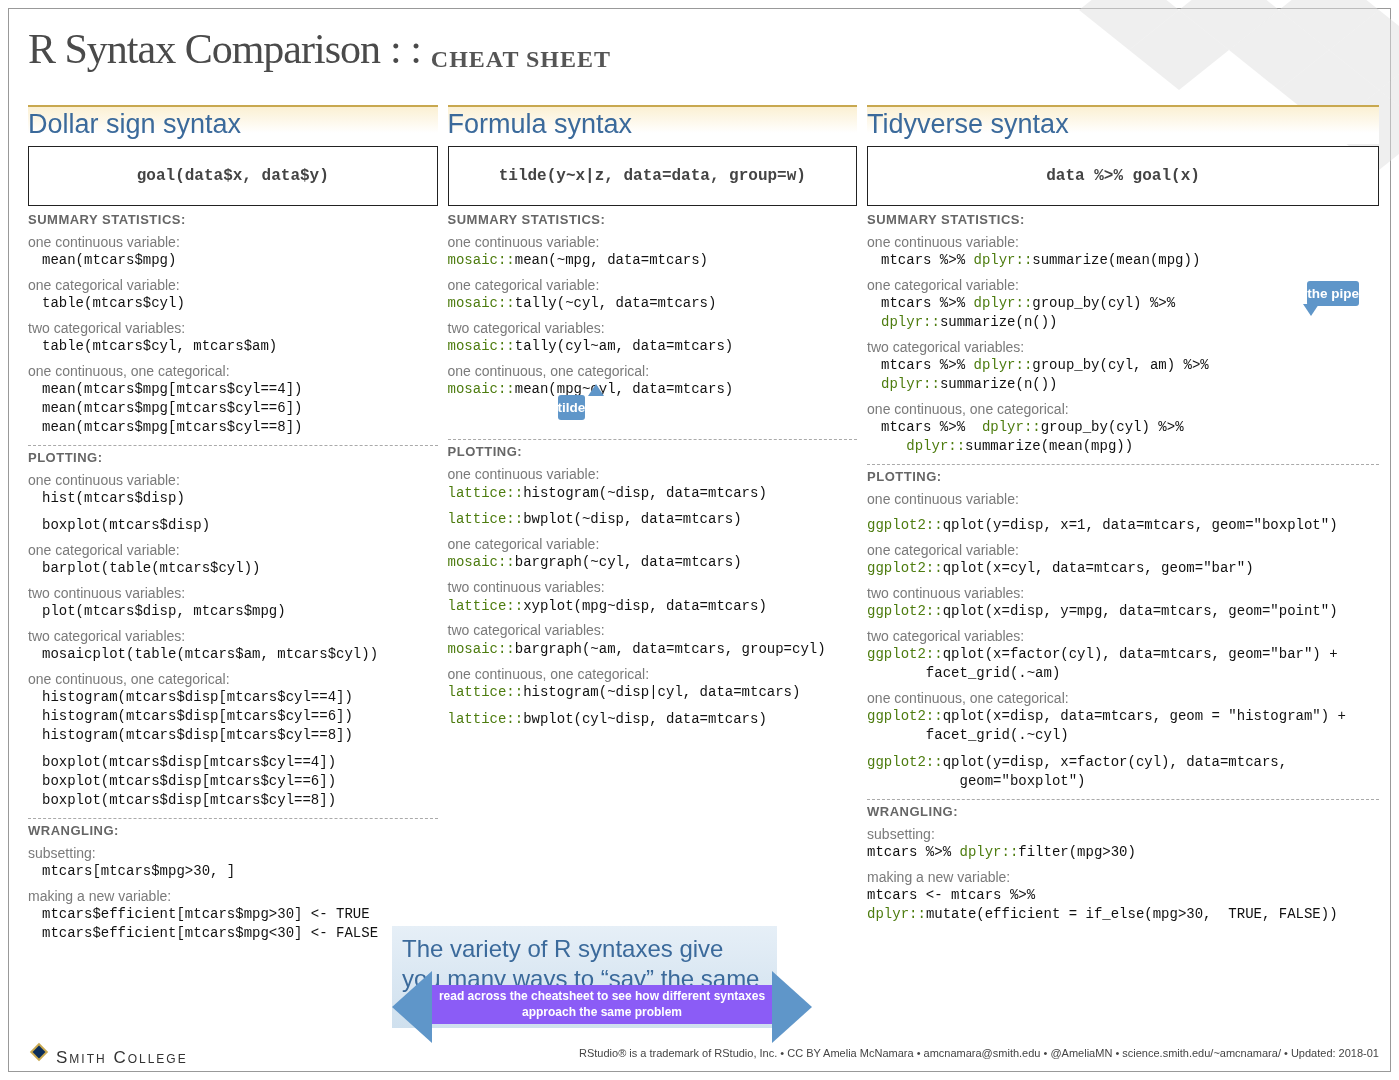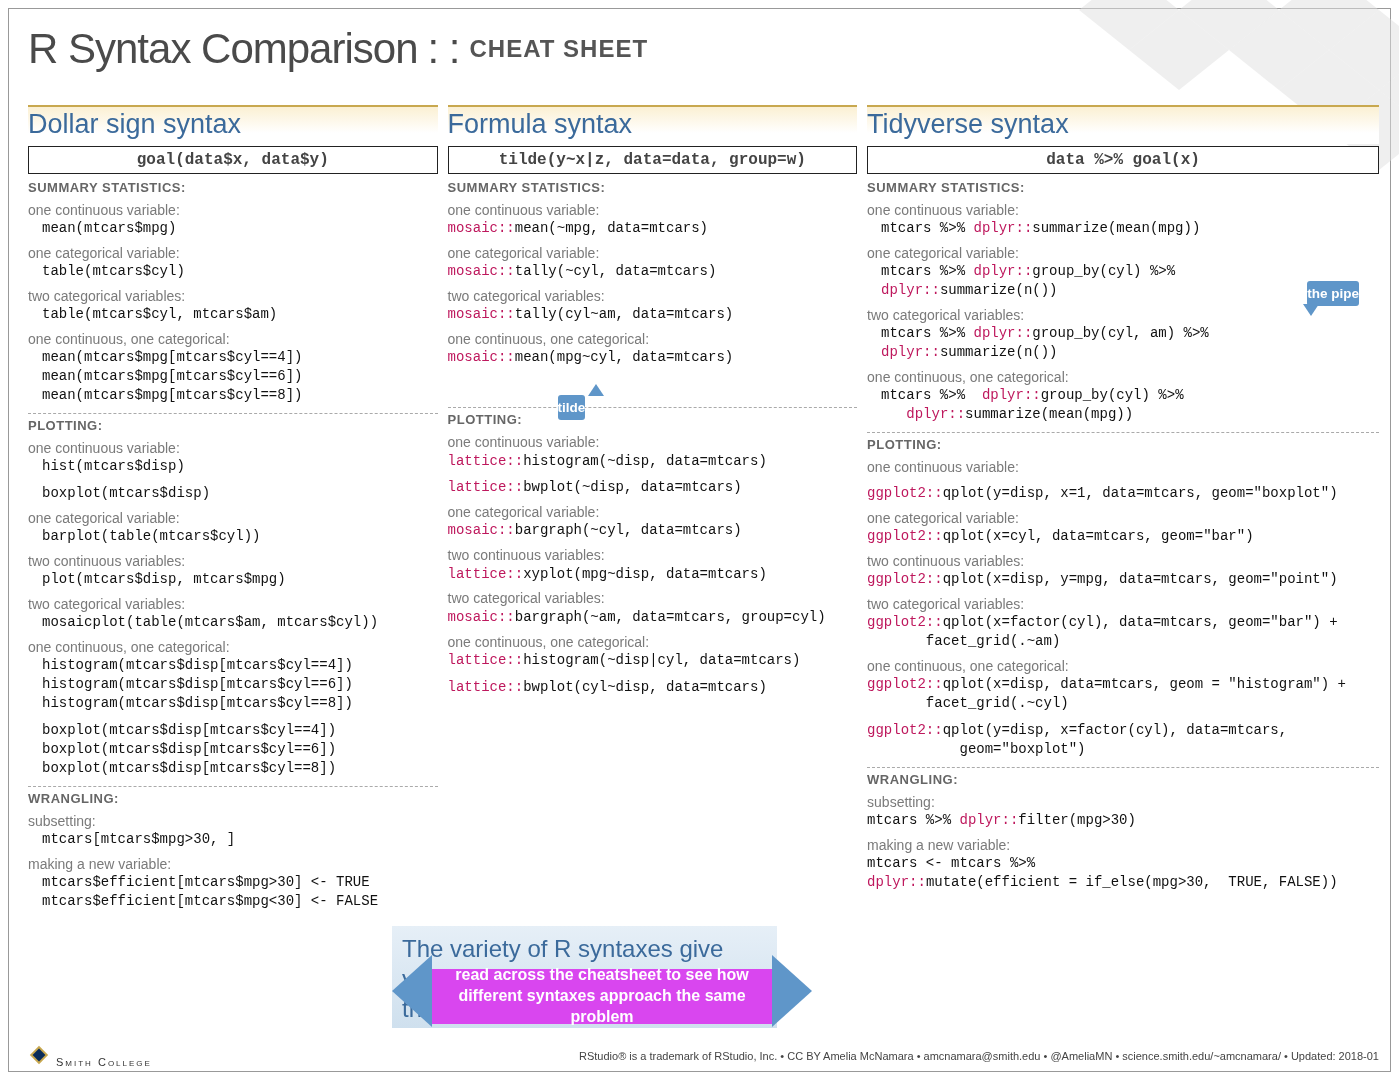--- a/index.html
+++ b/index.html
@@ -15,21 +15,21 @@
   .page-border { position:absolute; inset:8px; border:1px solid #999; }
   .corner-decor {
     position: absolute; top: -30px; right: -40px; width: 420px; height: 200px;
     overflow: hidden;
   }
   .corner-decor svg { width: 100%; height: 100%; }
   .corner-decor polygon { fill: #e0e0e0; opacity: 0.5; }
 
   .header {
     position: absolute; top: 25px; left: 28px;
-    display: flex; align-items: center; gap: 10px;
+    display: flex; align-items: flex-end; gap: 10px; font-family: Liberation Serif, serif;
   }
   .header h1 {
     font-weight: 300; font-size: 42px; color: #4a4a4a; letter-spacing: -1px;
   }
   .header .sub {
     font-weight: 700; font-size: 24px; color: #555; letter-spacing: 1px;
   }
 
   .columns {
     position: absolute; top: 105px; left: 28px; right: 20px; bottom: 48px;
@@ -38,66 +38,66 @@
   .col { flex: 1; min-width: 0; position: relative; }
   .col-title {
     font-size: 27px; font-weight: 400; color: #3b6a9b;
     border-top: 2px solid #c8a84f;
     background: linear-gradient(#fbf0d3, #fff 70%);
     padding: 2px 0 4px 0;
   }
   .goal-box {
     border: 1px solid #222; font-family: "Courier New", monospace;
     font-size: 16px; font-weight: bold; text-align: center;
-    padding: 4px 0; margin: 2px 0 6px 0; background: #fff;
+    padding: 20px 0; margin: 2px 0 6px 0; background: #fff;
   }
   .section-label {
     font-size: 13px; font-weight: 700; letter-spacing: .5px; color: #666;
     margin-top: 0;
   }
   .dashed { border-top: 1px dashed #aaa; margin: 8px 0 4px 0; }
   .desc { font-size: 14px; color: #7a7a7a; margin-top: 6px; line-height: 1.3; }
   .code {
     font-family: "Courier New", monospace; font-size: 14px; line-height: 1.35;
     color: #111; white-space: pre; margin-left: 14px;
   }
   .code.nopad { margin-left: 0; }
-  .pkg { color: #be185d; }
+  .pkg { color: #4d7c0f; }
   .callout {
     position: absolute; background: #5f96c9; color: #fff; font-size: 13.5px;
     font-weight: 600; padding: 5px 0; border-radius: 3px;
   }
   .callout-tail {
     position:absolute; width:0; height:0;
   }
   .big-blue {
     position: absolute; left: 392px; bottom: 52px; width: 385px;
     color: #3b6a9b; font-size: 24px; font-weight: 400; line-height:1.25;
     background: linear-gradient(#e6eff7,#cfe0ee);
     padding: 8px 10px 4px 10px;
   }
   .arrow-band {
-    position:absolute; bottom:56px; left:432px; width:340px; height:55px;
-    background:#d946ef; display:flex; align-items:center; justify-content:center;
-    color:#fff; font-size:16px; font-weight:600; text-align:center; line-height:1.3;
+    position:absolute; bottom:56px; left:432px; width:340px; height:39px;
+    background:#8b5cf6; display:flex; align-items:center; justify-content:center;
+    color:#fff; font-size:12px; font-weight:600; text-align:center; line-height:1.3;
   }
   .arrow-band::before, .arrow-band::after {
     content:""; position:absolute; top:-14px; width:0; height:0;
     border-top:36px solid transparent; border-bottom:36px solid transparent;
   }
   .arrow-band::before { left:-40px; border-right:40px solid #5f96c9; }
   .arrow-band::after  { right:-40px; border-left:40px solid #5f96c9; }
 
   .footer {
     position:absolute; bottom:12px; left:28px; right:20px;
     display:flex; align-items:center; justify-content:space-between;
     font-size:11px; color:#444;
   }
   .footer .logo { display:flex; align-items:center; gap:6px; }
-  .footer .logo-text { font-variant:small-caps; letter-spacing:2px; font-size:11px; color:#333;margin-top:11px;}
+  .footer .logo-text { font-variant:small-caps; letter-spacing:2px; font-size:17px; color:#333;margin-top:11px;}
   .footer .logo-mark svg { width:22px; height:22px; }
 </style>
 </head>
 <body>
 
 <div class="page-border"></div>
 
 <div class="corner-decor">
   <svg viewBox="0 0 420 200">
     <polygon points="60,40 110,0 160,40 110,80"></polygon>

